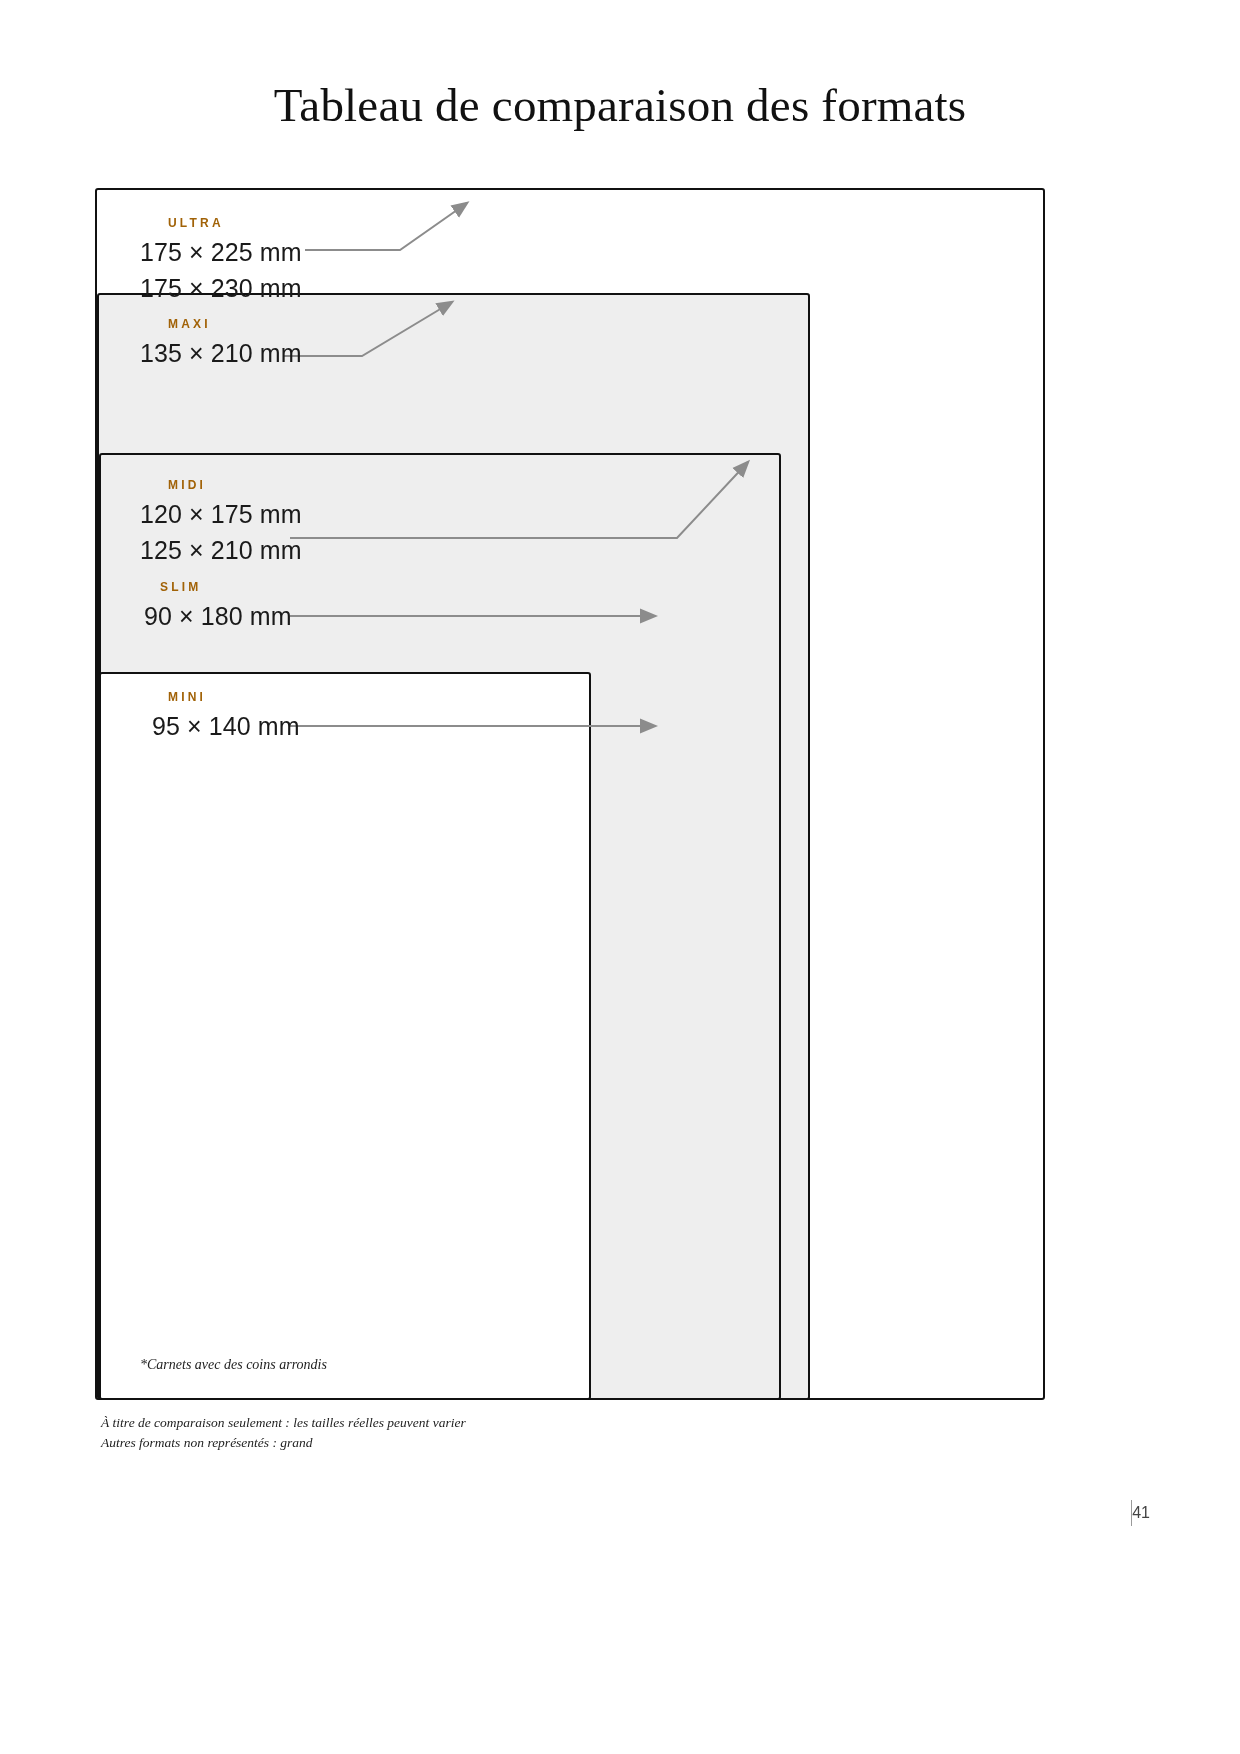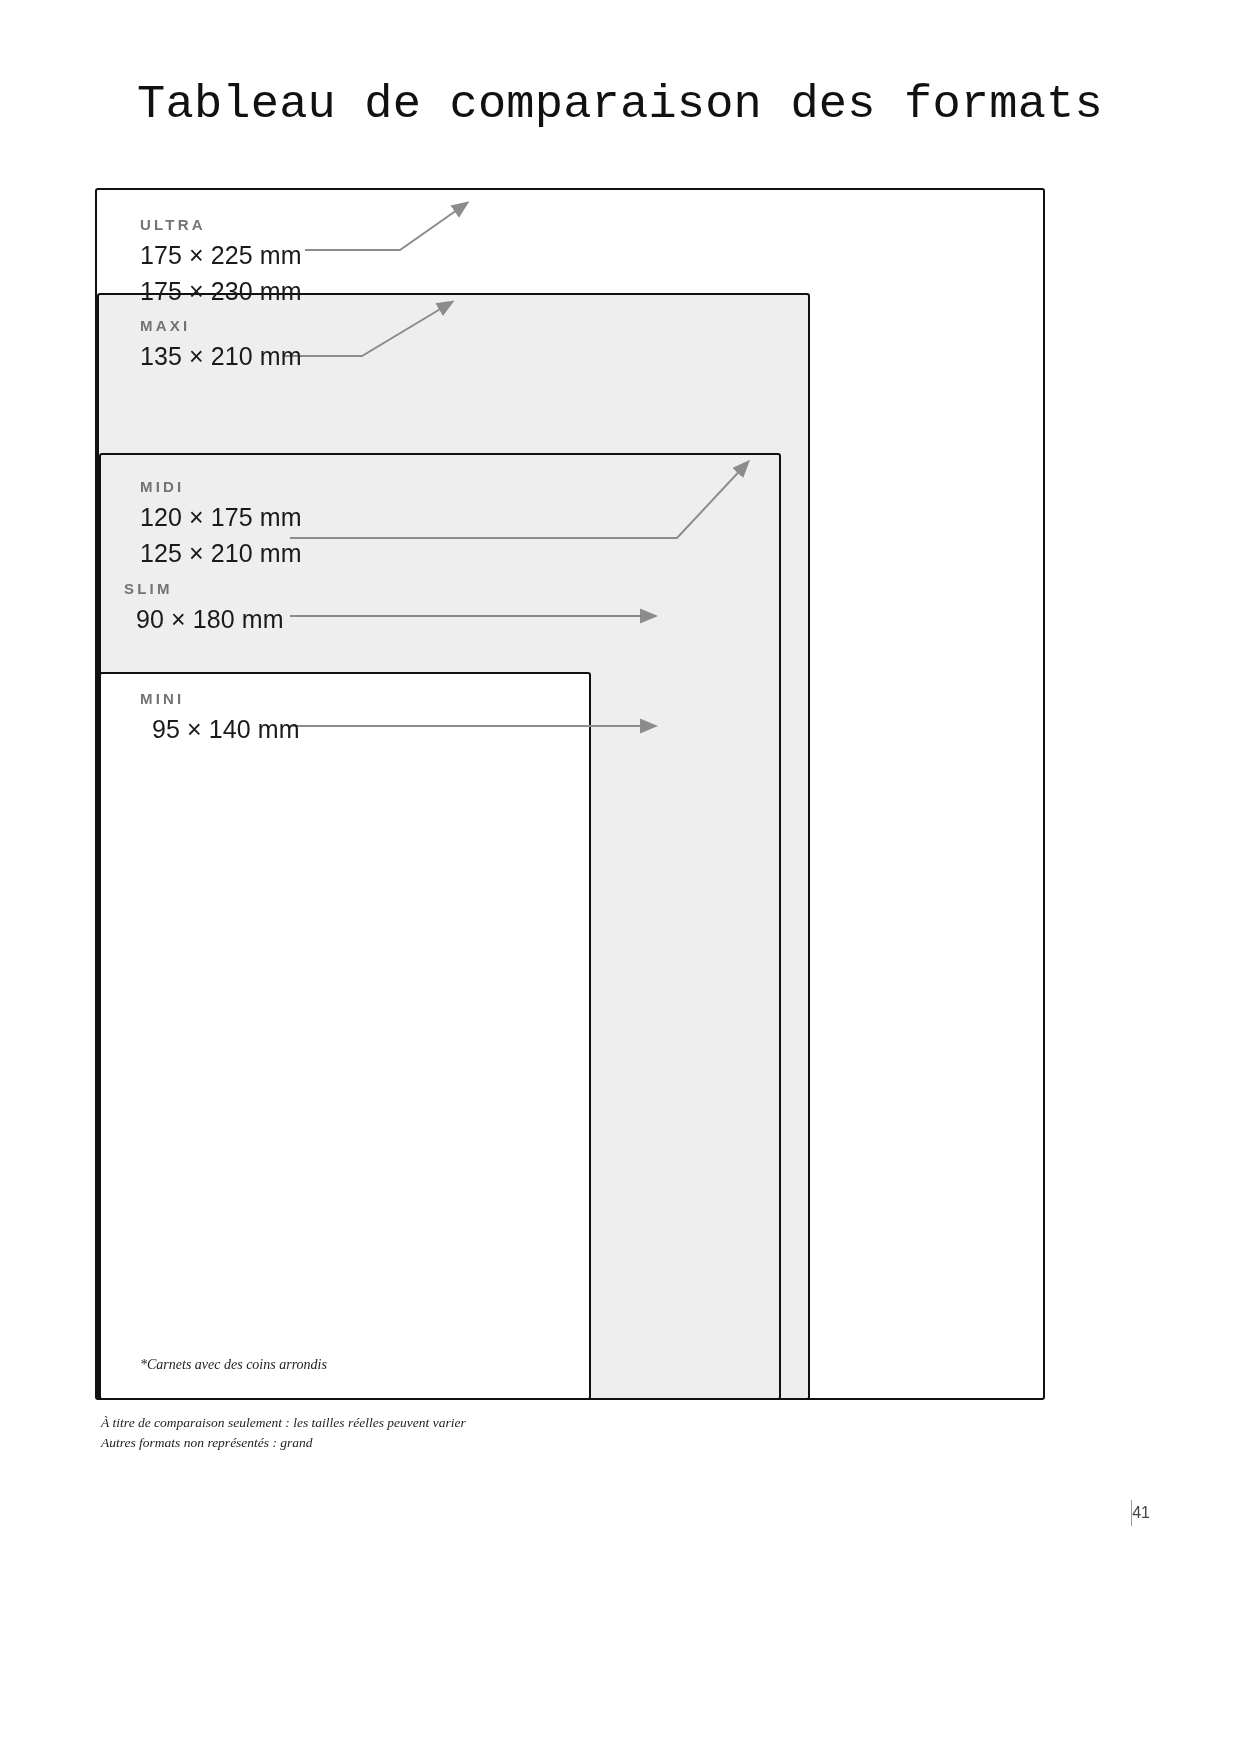--- a/index.html
+++ b/index.html
@@ -16,21 +16,21 @@
     overflow: hidden;
   }
 
   
   .page-title {
     position: absolute;
     left: 0;
     top: 78px;
     width: 1240px;
     text-align: center;
-    font-family: Liberation Mono, monospace;
+    font-family: Liberation Serif, serif;
     font-size: 47px;
     font-weight: 400;
     letter-spacing: 0.2px;
     color: #111111;
   }
 
   
   .diagram {
     position: absolute;
     left: 0;
@@ -54,41 +54,42 @@
   .box-maxi  { left: 97px;  top: 293px;  width: 713px;  height: 1107px; z-index: 2; border-radius: 3px; }
   .box-midi  { left: 99px;  top: 453px;  width: 682px;  height: 947px;  z-index: 3; border-radius: 3px; }
   .box-mini  { left: 99px;  top: 672px;  width: 492px;  height: 728px;  z-index: 4; border-radius: 3px; }
 
   
   .label-group {
     position: absolute;
     z-index: 12;
   }
   .fmt-name {
-    font-size: 15px;
+    font-size: 12px;
     font-weight: 700;
     letter-spacing: 3.2px;
-    color: #737373;
+    color: #a16207;
     margin-bottom: 4px;
+    margin-left: 28px;
   }
   .fmt-dim {
     font-size: 25px;
     font-weight: 400;
     color: #1a1a1a;
     line-height: 1.45;
     letter-spacing: 0.1px;
   }
   .fmt-dim.indent {
     padding-left: 12px;
   }
 
   .lbl-ultra { left: 140px; top: 216px; }
   .lbl-maxi  { left: 140px; top: 317px; }
   .lbl-midi  { left: 140px; top: 478px; }
-  .lbl-slim  { left: 124px; top: 580px; }
+  .lbl-slim  { left: 132px; top: 580px; }
   .lbl-mini  { left: 140px; top: 690px; }
 
   
   .arrows {
     position: absolute;
     left: 0;
     top: 0;
     width: 1240px;
     height: 1754px;
     z-index: 11;

